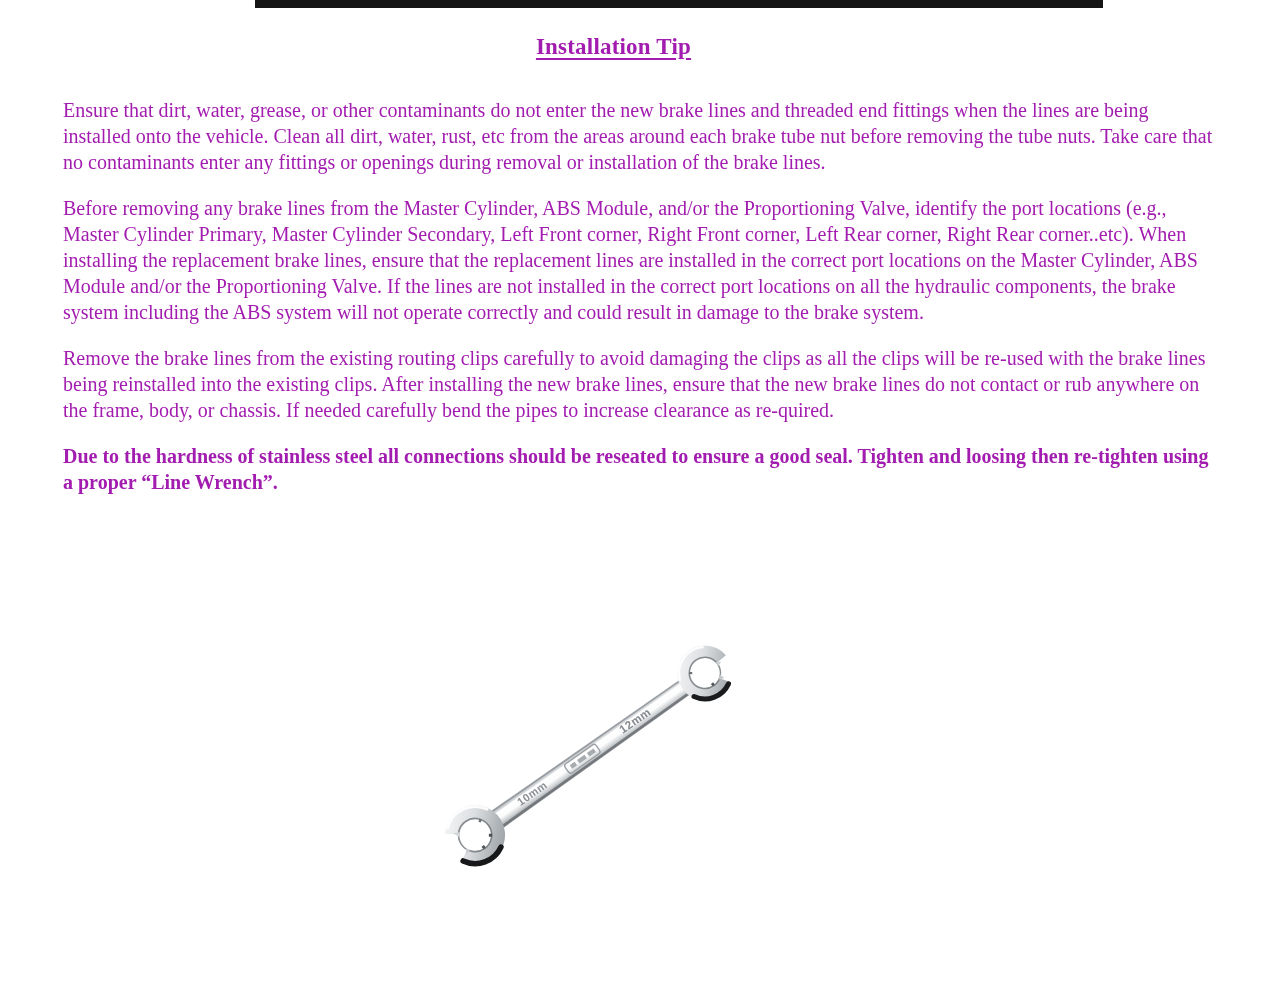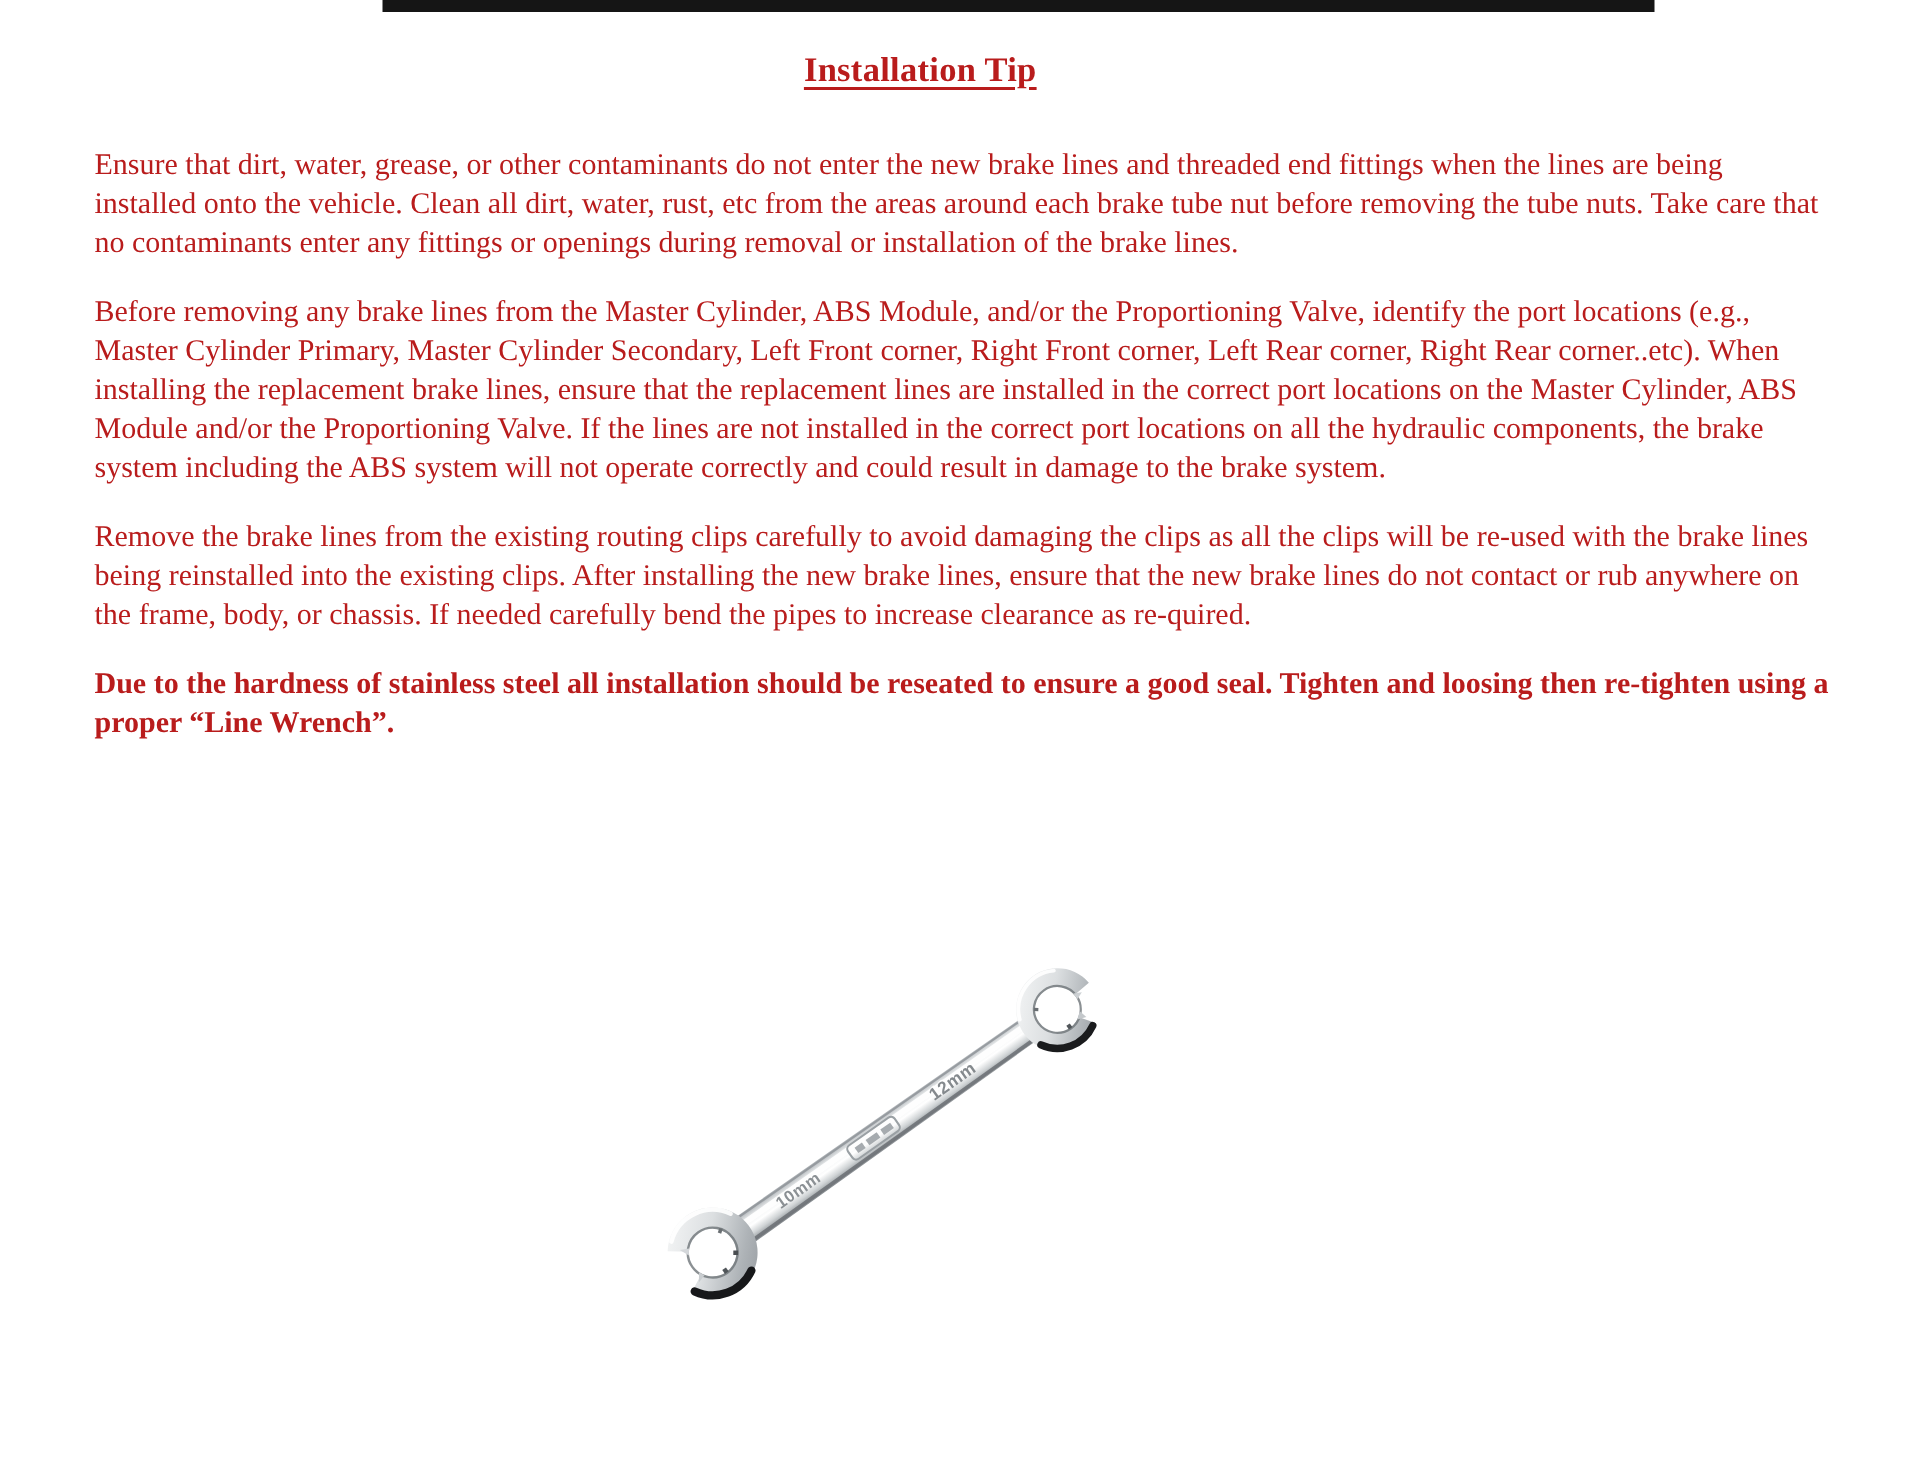--- a/index.html
+++ b/index.html
@@ -4,21 +4,21 @@
 <style>
   * { margin: 0; padding: 0; box-sizing: border-box; }
   html, body { background: #ffffff; }
   .page {
     position: relative;
     width: 1280px;
     height: 989px;
     background: #ffffff;
     overflow: hidden;
     font-family: "Liberation Serif", "DejaVu Serif", serif;
-    color: #b91c1c;
+    color: #a21caf;
   }
   .top-scan-bar {
     position: absolute;
     left: 255px;
     top: 0;
     width: 848px;
     height: 8px;
     background: #151515;
   }
   .doc {
@@ -60,21 +60,21 @@
 
 <div class="page">
 
   <div class="top-scan-bar"></div>
 
   <div class="doc">
     <h1 class="doc-title">Installation Tip</h1>
     <p class="first">Ensure that dirt, water, grease, or other contaminants do not enter the new brake lines and threaded end fittings when the lines are being installed onto the vehicle. Clean all dirt, water, rust, etc from the areas around each brake tube nut before removing the tube nuts. Take care that no contaminants enter any fittings or openings during removal or installation of the brake lines.</p>
     <p>Before removing any brake lines from the Master Cylinder, ABS Module, and/or the Proportioning Valve, identify the port locations (e.g., Master Cylinder Primary, Master Cylinder Secondary, Left Front corner, Right Front corner, Left Rear corner, Right Rear corner..etc). When installing the replacement brake lines, ensure that the replacement lines are installed in the correct port locations on the Master Cylinder, ABS Module and/or the Proportioning Valve. If the lines are not installed in the correct port locations on all the hydraulic components, the brake system including the ABS system will not operate correctly and could result in damage to the brake system.</p>
     <p>Remove the brake lines from the existing routing clips carefully to avoid damaging the clips as all the clips will be re-used with the brake lines being reinstalled into the existing clips. After installing the new brake lines, ensure that the new brake lines do not contact or rub anywhere on the frame, body, or chassis. If needed carefully bend the pipes to increase clearance as re-quired.</p>
-    <p class="warning">Due to the hardness of stainless steel all installation should be reseated to ensure a good seal. Tighten and loosing then re-tighten using a proper “Line Wrench”.</p>
+    <p class="warning">Due to the hardness of stainless steel all connections should be reseated to ensure a good seal. Tighten and loosing then re-tighten using a proper “Line Wrench”.</p>
   </div>
 
   <figure class="wrench-figure">
     <svg viewBox="-172 -135 344 270" xmlns="http://www.w3.org/2000/svg">
       <defs>
         <linearGradient id="shaftG" x1="0" y1="-10" x2="0" y2="10" gradientUnits="userSpaceOnUse">
           <stop offset="0" stop-color="#a9aeb2"></stop>
           <stop offset="0.25" stop-color="#eef0f1"></stop>
           <stop offset="0.5" stop-color="#ffffff"></stop>
           <stop offset="0.75" stop-color="#cfd3d5"></stop>

